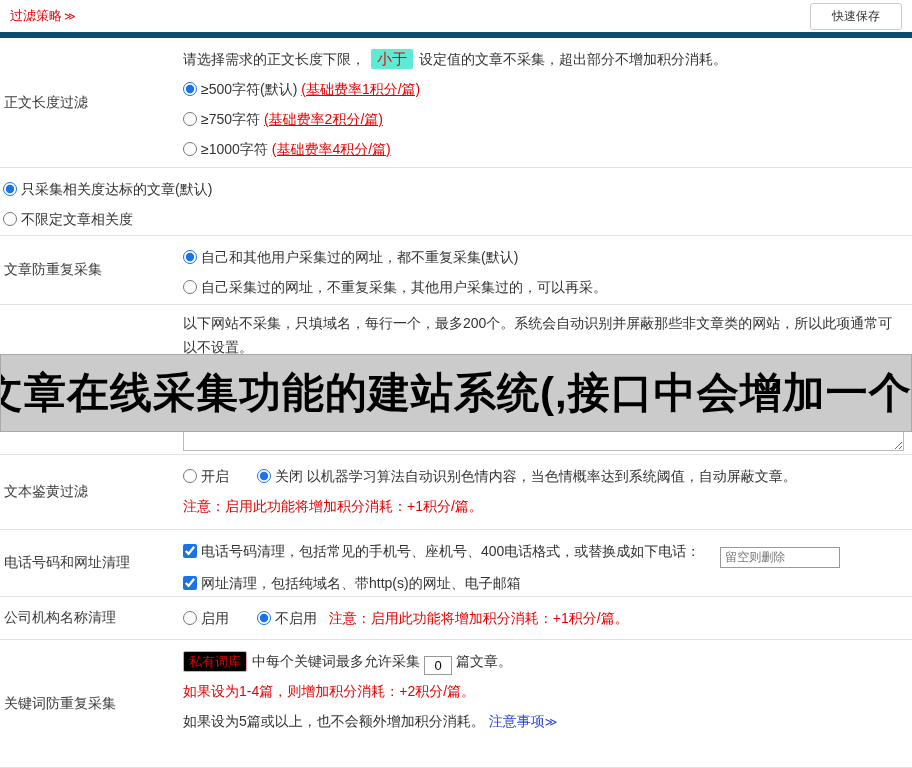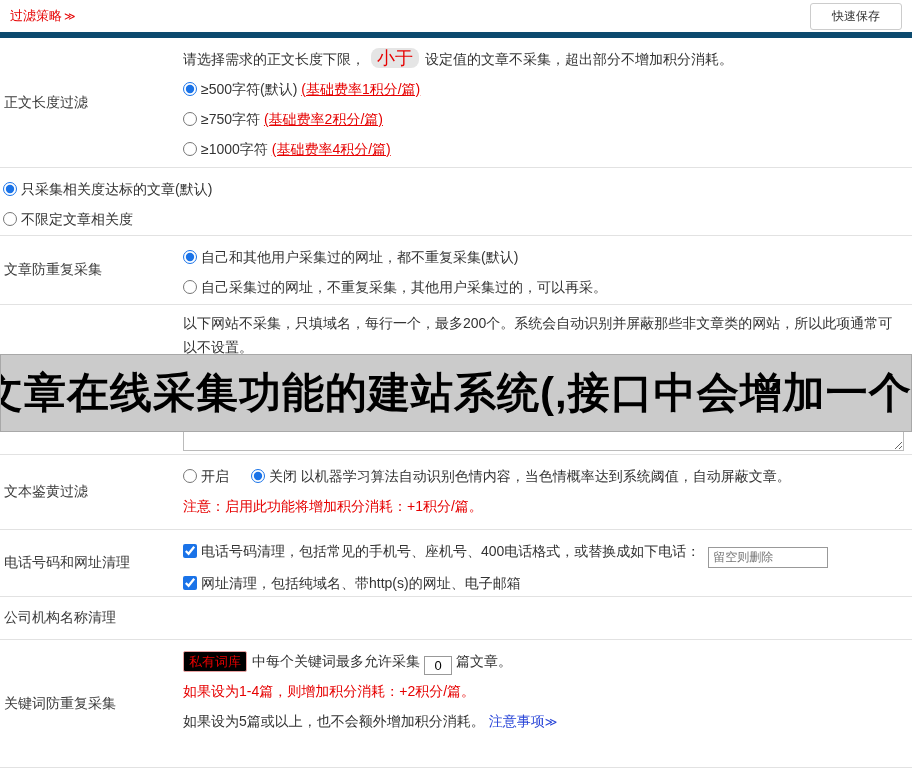--- a/index.html
+++ b/index.html
@@ -35,39 +35,39 @@
   .content-col { flex:1; padding:6px 8px 0 3px; min-width:0; }
   .line { line-height:30px; white-space:nowrap; }
   .para { line-height:24px; white-space:normal; }
 
   .red { color:#e60000; }
   .u { text-decoration:underline; }
   .link-blue { color:#2a46d8; cursor:pointer; }
   .link-blue .chev { font-size:12px; }
 
   .tag-lt {
-    display:inline-block; background:#e5e5e5; color:#e60000;
-    padding:0 6px; margin:0 6px; font-size:18px; line-height:20px; border-radius:8px;
+    display:inline-block; background:#5eead4; color:#e60000;
+    padding:0 6px; margin:0 6px; font-size:15px; line-height:20px; border-radius:2px;
   }
   .tag-dict {
     display:inline-block; background:#000000; color:#e60000;
     border:1px solid #e9a2a2; padding:0 5px; margin-right:5px;
     font-size:13px; line-height:19px; border-radius:2px;
   }
 
   input[type=radio], input[type=checkbox] {
     accent-color:#1a73e8; width:14px; height:14px;
     margin:0 4px 0 0; vertical-align:-2px; cursor:pointer;
   }
   label.opt { cursor:pointer; }
-  .gap { margin-right:18px; }
+  .gap { margin-right:24px; }
 
   .phone-input {
     width:120px; height:21px; border:1px solid #999; padding:1px 4px;
-    font-size:12px; color:#333; vertical-align:-5px; margin-left:4px;
+    font-size:12px; color:#333; vertical-align:-5px; margin-left:16px;
   }
   .num-input {
     width:28px; height:19px; border:1px solid #999; text-align:center;
     font-size:13px; vertical-align:-4px; margin:0 4px;
   }
 
   .blocklist-textarea {
     display:block; width:100%; height:90px; margin-top:2px;
     border:1px solid #bbb; resize:both; font-family:inherit; font-size:13px;
   }
@@ -185,20 +185,31 @@
       <div class="line">
         <label class="opt">
           <input type="checkbox" checked="" style=""><span>网址清理，包括纯域名、带http(s)的网址、电子邮箱</span>
         </label>
       </div>
     </div>
   </div>
 
   <div class="row r7">
     <div class="label-col">公司机构名称清理</div>
+    <div class="content-col">
+      <div class="line">
+        <label class="opt gap">
+          <input type="radio" name="company" style=""><span>启用</span>
+        </label>
+        <label class="opt">
+          <input type="radio" name="company" checked="" style=""><span>不启用</span>
+        </label>
+        <span class="red" style="margin-left:8px">注意：启用此功能将增加积分消耗：+1积分/篇。</span>
+      </div>
+    </div>
   </div>
 
   <div class="row r8">
     <div class="label-col">关键词防重复采集</div>
     <div class="content-col">
       <div class="line">
         <span class="tag-dict">私有词库</span><span>中每个关键词最多允许采集</span><input class="num-input" type="text" value="0" style=""><span>篇文章。</span>
       </div>
       <div class="line red">如果设为1-4篇，则增加积分消耗：+2积分/篇。</div>
       <div class="line">

